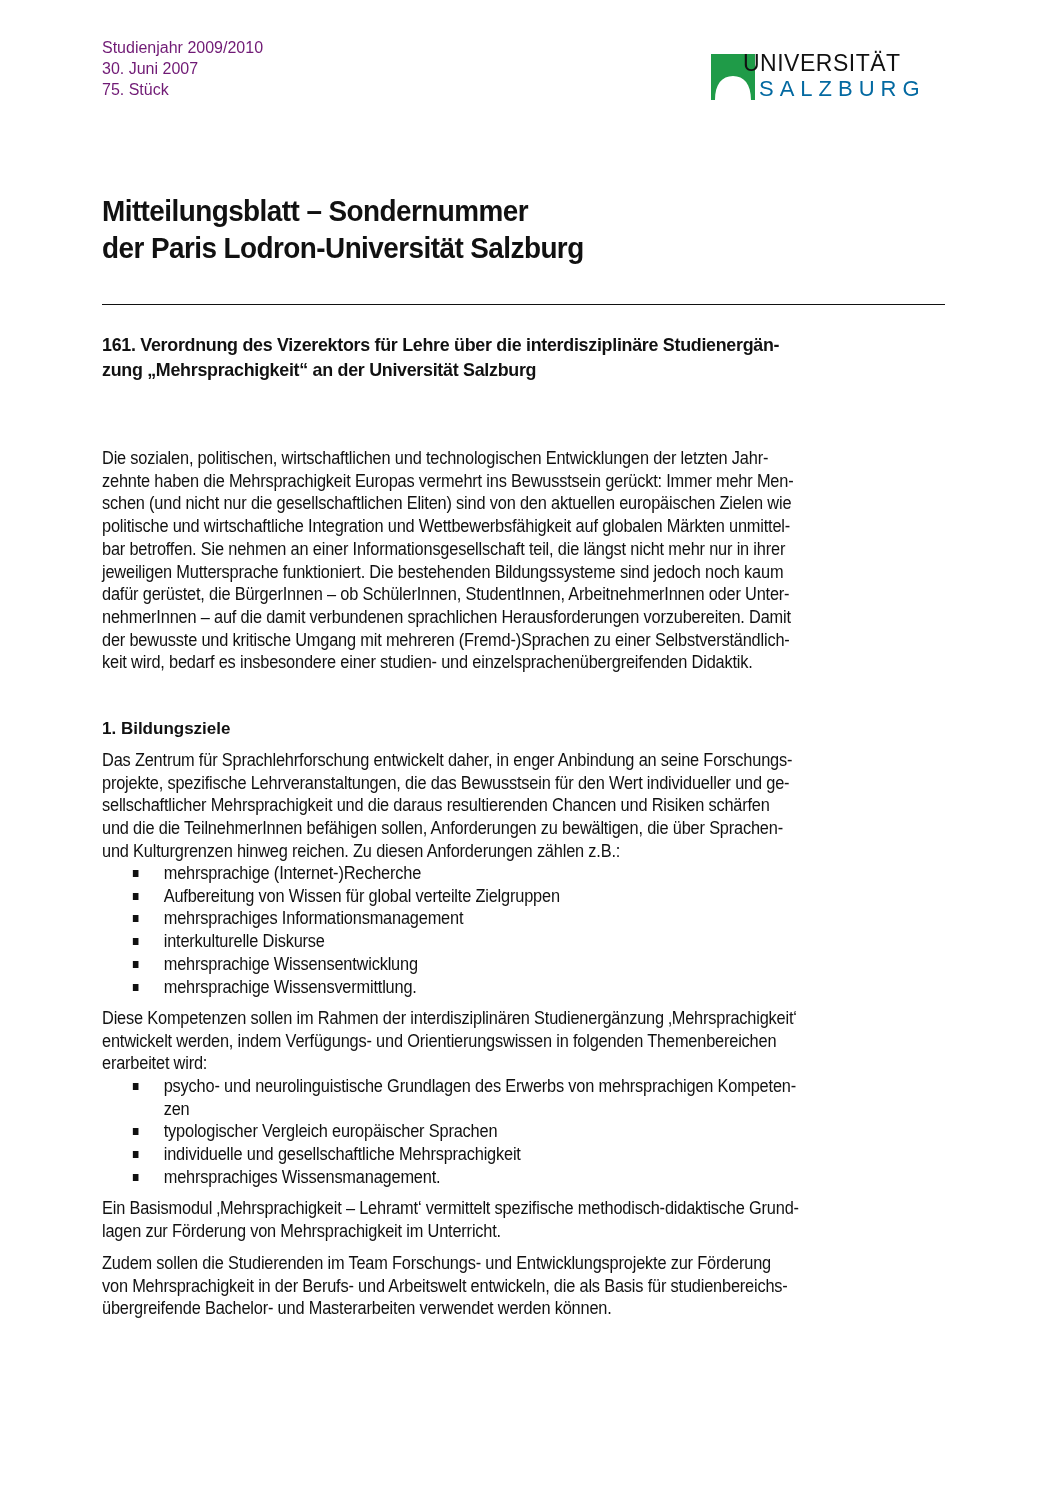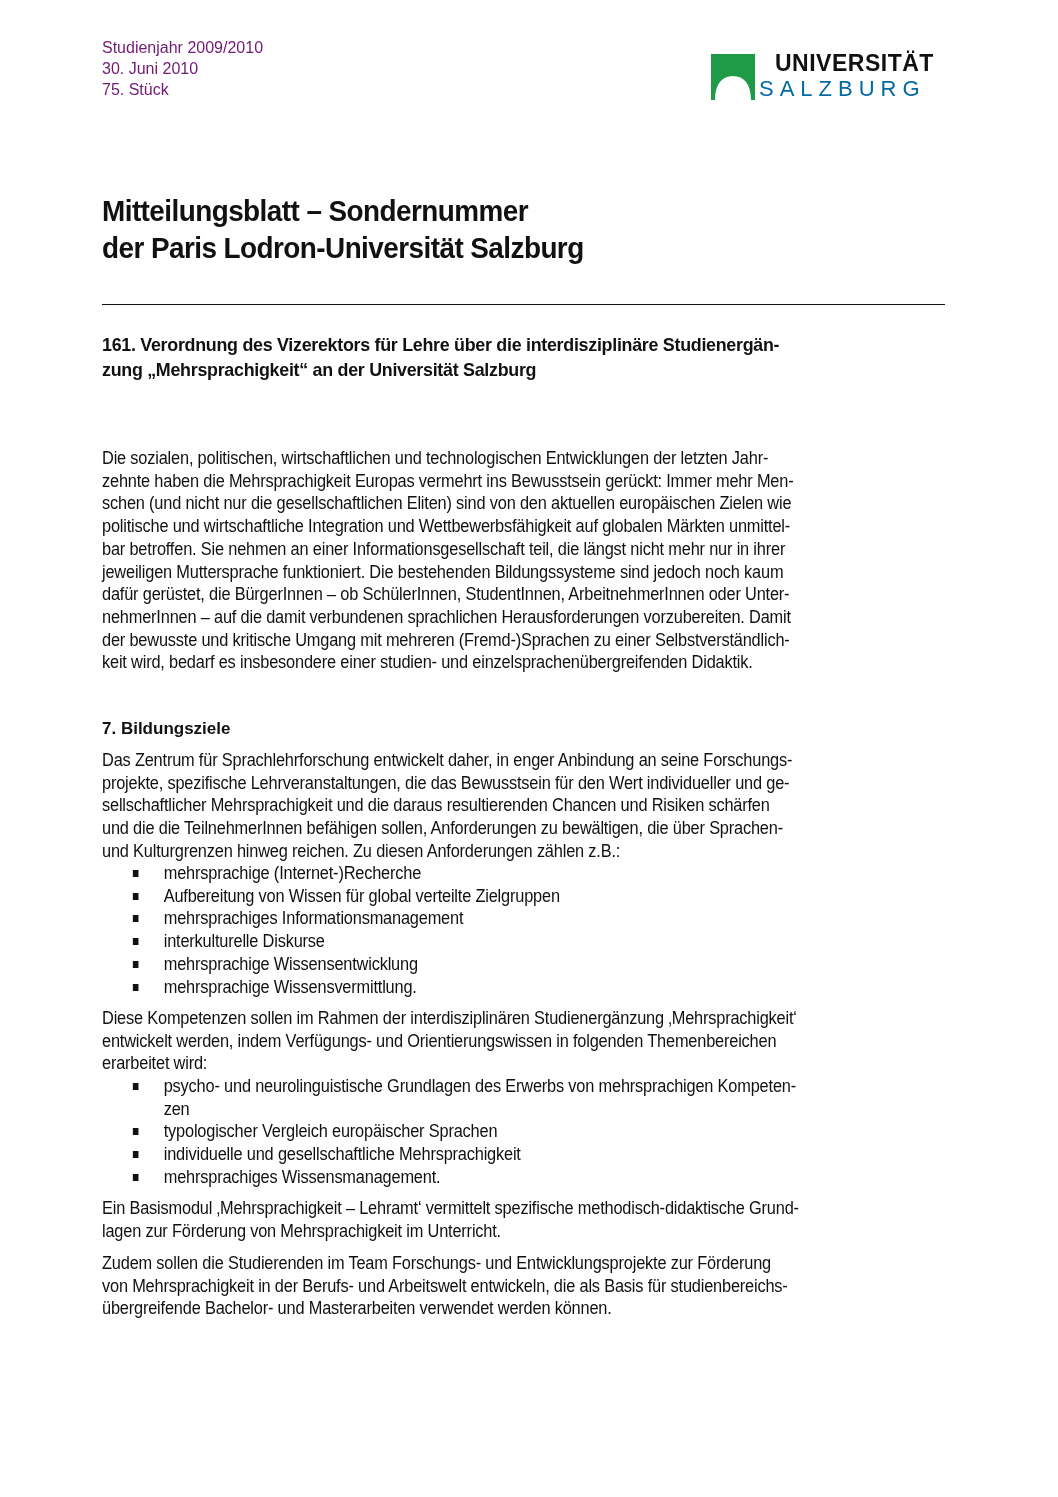--- a/index.html
+++ b/index.html
@@ -9,22 +9,22 @@
   }
   .meta {
     position: absolute; left: 102px; top: 37px;
     font-size: 16px; line-height: 21px; color: #701a75;
   }
   .logo {
     position: absolute; left: 711px; top: 54px; width: 205px; height: 48px;
   }
   .logo-mark { position: absolute; left: 0; top: 0; width: 44px; height: 46px; }
   .logo-word1 {
-    position: absolute; left: 64px; top: -4px;
-    font-size: 23px; font-weight: bold; letter-spacing: 0.5px; color: #111;
+    position: absolute; left: 32px; top: -4px;
+    font-size: 23px; font-weight: normal; letter-spacing: 0.5px; color: #111;
   }
   .logo-word2 {
     position: absolute; left: 48px; top: 22px;
     font-size: 22px; letter-spacing: 6px; color: #0369a1;
   }
   .title {
     position: absolute; left: 102px; top: 192px;
     font-size: 30px; font-weight: bold; line-height: 37px; letter-spacing: -0.6px;
     transform: scaleX(0.93); transform-origin: left top;
   }
@@ -54,21 +54,21 @@
   ul.bullets li .bullet {
     position: absolute; left: 33px; top: 8px; width: 6px; height: 7px; background: #111;
   }
   ul.bullets li .cont { display: block; }
 </style>
 </head>
 <body>
 
 <div class="meta">
   <span class="line">Studienjahr 2009/2010</span>
-  <span class="line">30. Juni 2010</span>
+  <span class="line">30. Juni 2007</span>
   <span class="line">75. Stück</span>
 </div>
 
 <div class="logo">
   <svg class="logo-mark" viewBox="0 0 44 46">
     <path d="M0 0 H44 V46 H40 C40 30 33 22 22 22 C11 22 4 30 4 46 H0 Z" fill="#1f9b48"></path>
   </svg>
   <span class="logo-word1">UNIVERSITÄT</span>
   <span class="logo-word2">SALZBURG</span>
 </div>
@@ -91,21 +91,21 @@
   <span class="line">schen (und nicht nur die gesellschaftlichen Eliten) sind von den aktuellen europäischen Zielen wie</span>
   <span class="line">politische und wirtschaftliche Integration und Wettbewerbsfähigkeit auf globalen Märkten unmittel-</span>
   <span class="line">bar betroffen. Sie nehmen an einer Informationsgesellschaft teil, die längst nicht mehr nur in ihrer</span>
   <span class="line">jeweiligen Muttersprache funktioniert. Die bestehenden Bildungssysteme sind jedoch noch kaum</span>
   <span class="line">dafür gerüstet, die BürgerInnen – ob SchülerInnen, StudentInnen, ArbeitnehmerInnen oder Unter-</span>
   <span class="line">nehmerInnen – auf die damit verbundenen sprachlichen Herausforderungen vorzubereiten. Damit</span>
   <span class="line">der bewusste und kritische Umgang mit mehreren (Fremd-)Sprachen zu einer Selbstverständlich-</span>
   <span class="line">keit wird, bedarf es insbesondere einer studien- und einzelsprachenübergreifenden Didaktik.</span>
 </div>
 
-<div class="heading">7. Bildungsziele</div>
+<div class="heading">1. Bildungsziele</div>
 
 <div class="body-text" style="top:749px;">
   <span class="line">Das Zentrum für Sprachlehrforschung entwickelt daher, in enger Anbindung an seine Forschungs-</span>
   <span class="line">projekte, spezifische Lehrveranstaltungen, die das Bewusstsein für den Wert individueller und ge-</span>
   <span class="line">sellschaftlicher Mehrsprachigkeit und die daraus resultierenden Chancen und Risiken schärfen</span>
   <span class="line">und die die TeilnehmerInnen befähigen sollen, Anforderungen zu bewältigen, die über Sprachen-</span>
   <span class="line">und Kulturgrenzen hinweg reichen. Zu diesen Anforderungen zählen z.B.:</span>
 </div>
 
 <div class="body-text" style="top:862px;">

